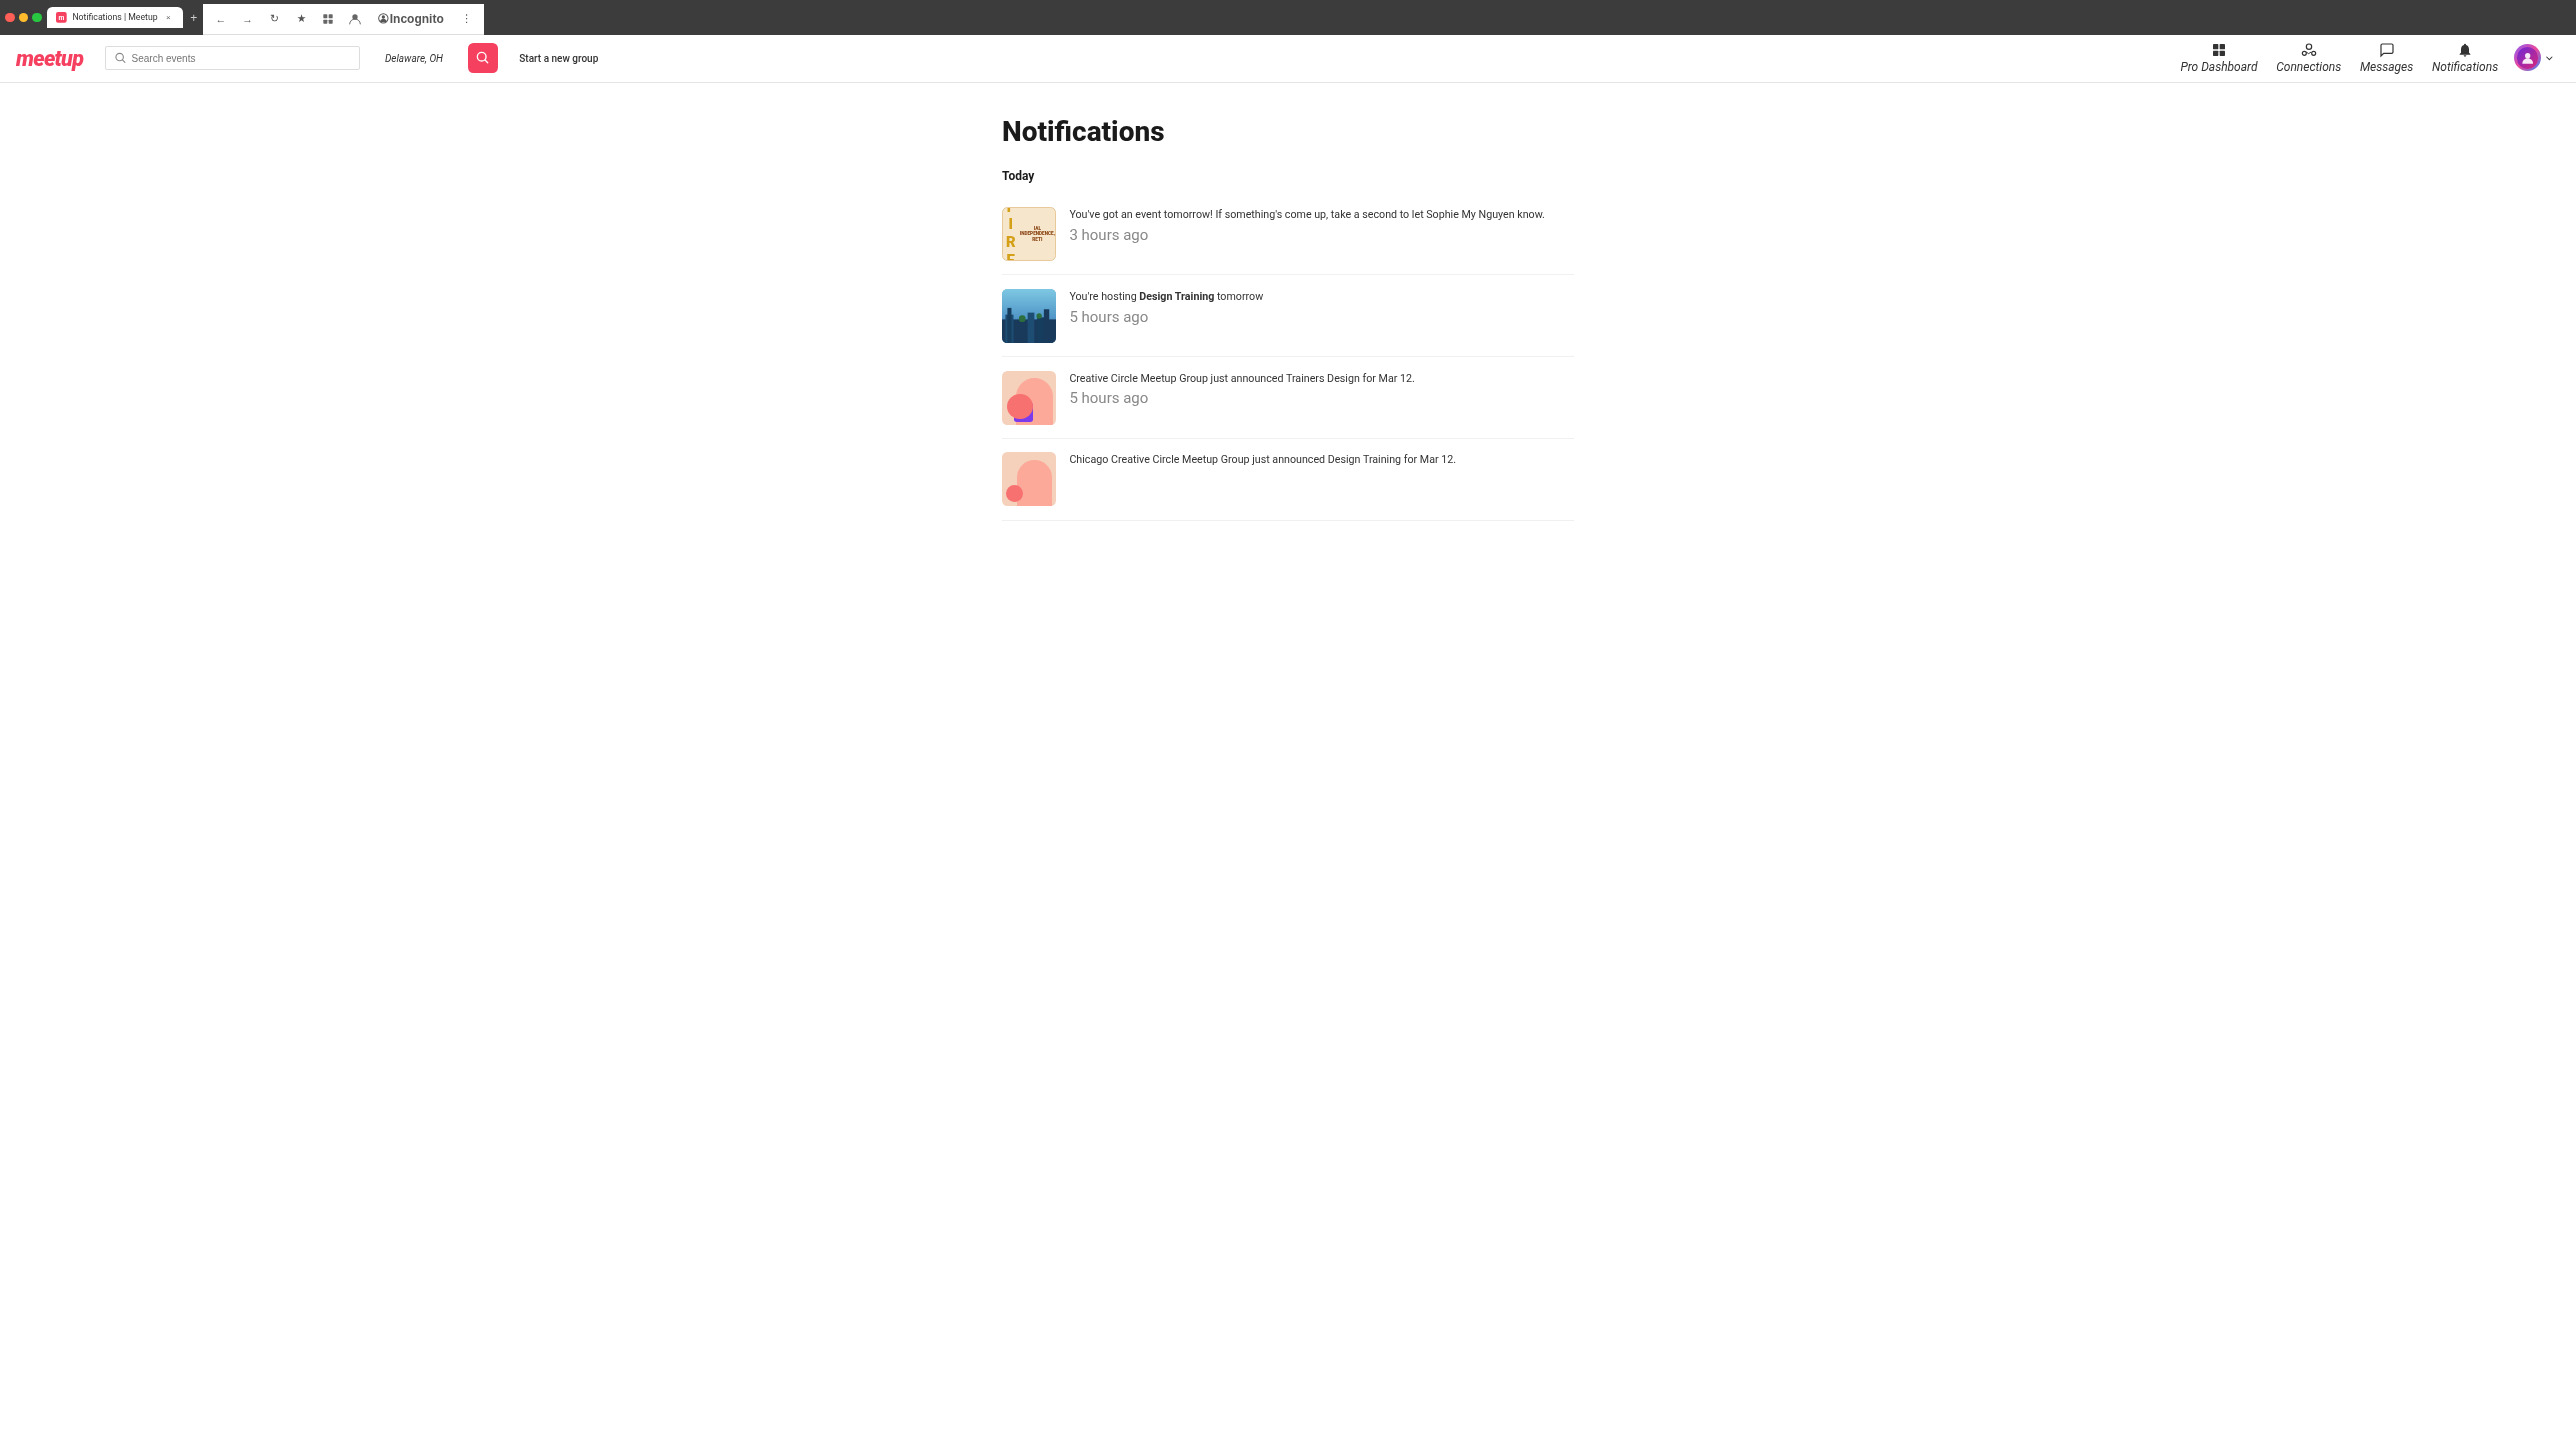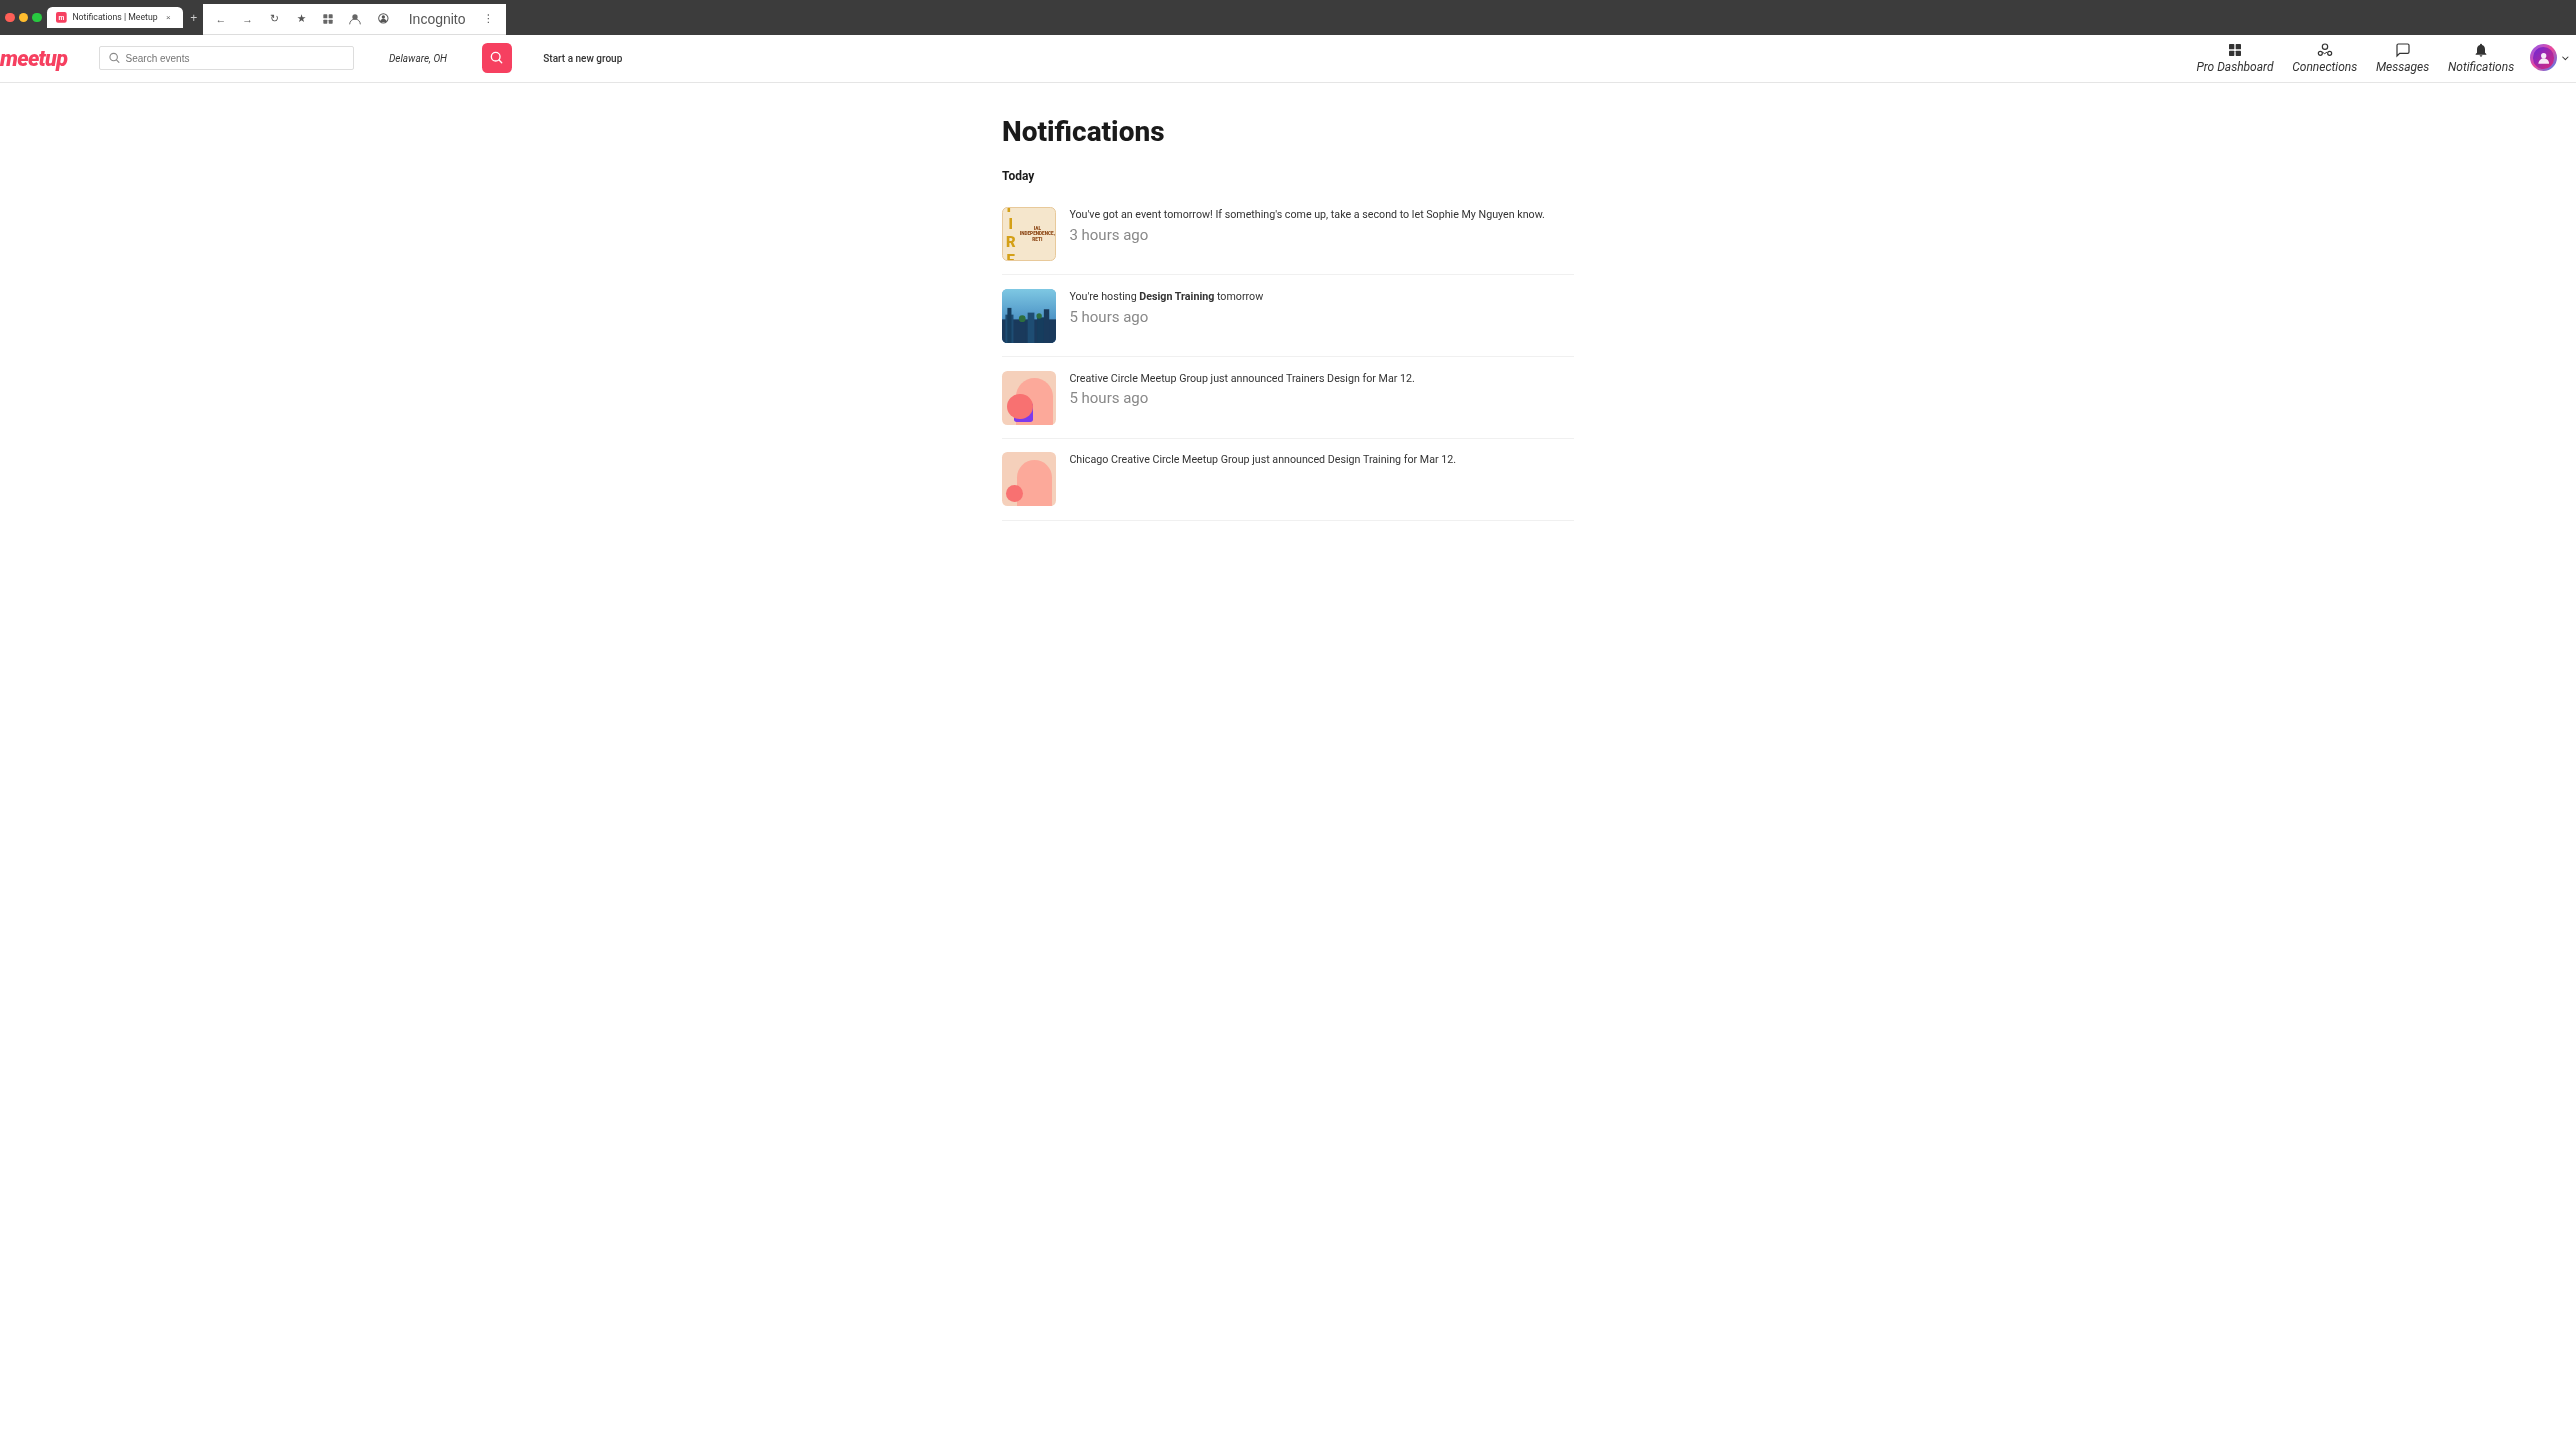--- a/index.html
+++ b/index.html
@@ -115,38 +115,39 @@
       background: none;
       border: none;
       cursor: pointer;
       display: flex; align-items: center; justify-content: center;
       color: #555;
       font-size: 10.7px;
     }
     .incognito-btn {
       display: flex;
       align-items: center;
-      gap: 20px;
+      gap: 1px;
       padding: 2.7px 6.7px;
       border-radius: 13.4px;
       background: none;
       border: none;
       cursor: pointer;
       color: #555;
-      font-size: 14px;
+      font-size: 12px;
+      font-weight: bold;
     }
 
     
     .app-header {
       display: flex;
       align-items: center;
-      padding: 0 0;
+      padding: 0 16px;
       height: 48px;
       border-bottom: 0.7px solid #e5e5e5;
-      gap: 26px;
+      gap: 16px;
       background: #fff;
     }
     .logo {
       color: #f64060;
       font-size: 21.5px;
       font-weight: 900;
       font-style: italic;
       letter-spacing: -0.7px;
       margin-right: 5.4px;
     }

